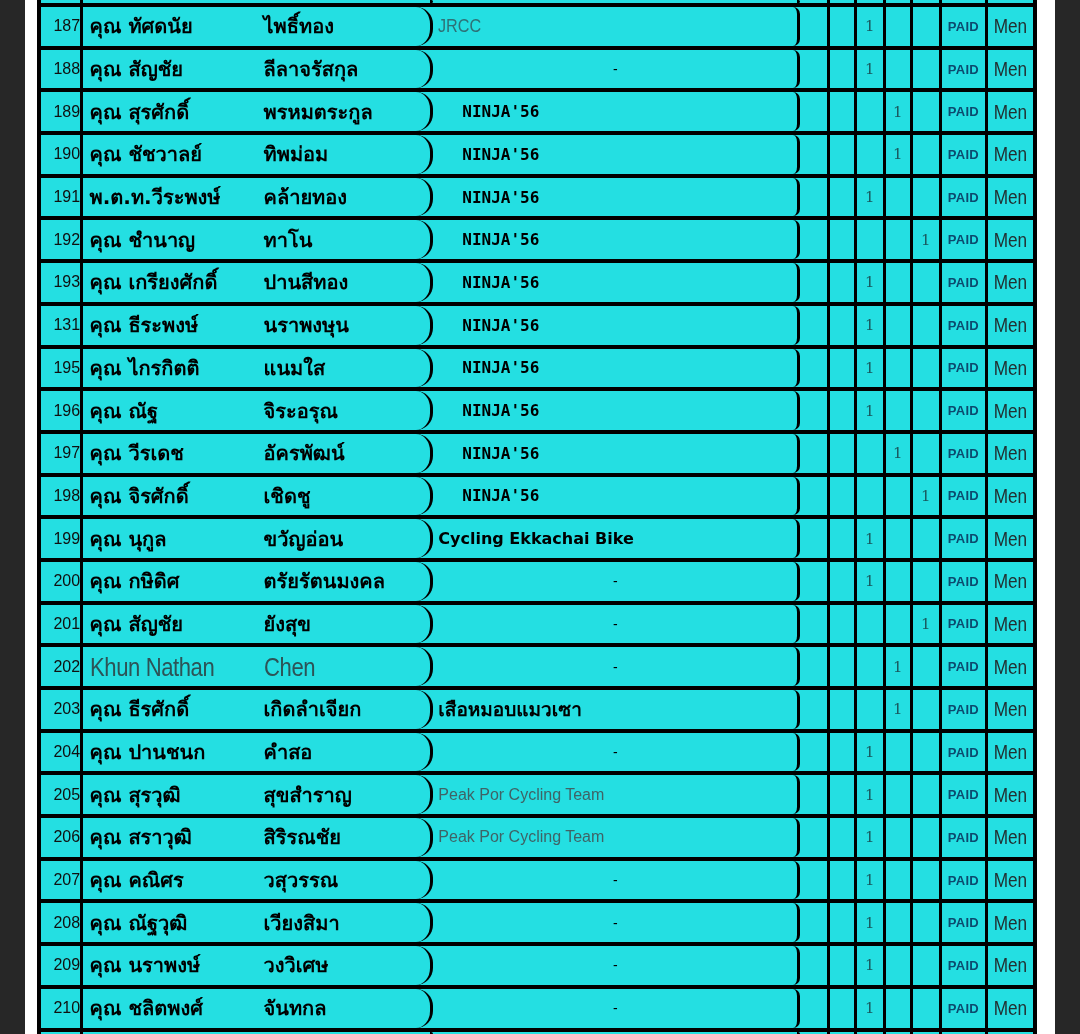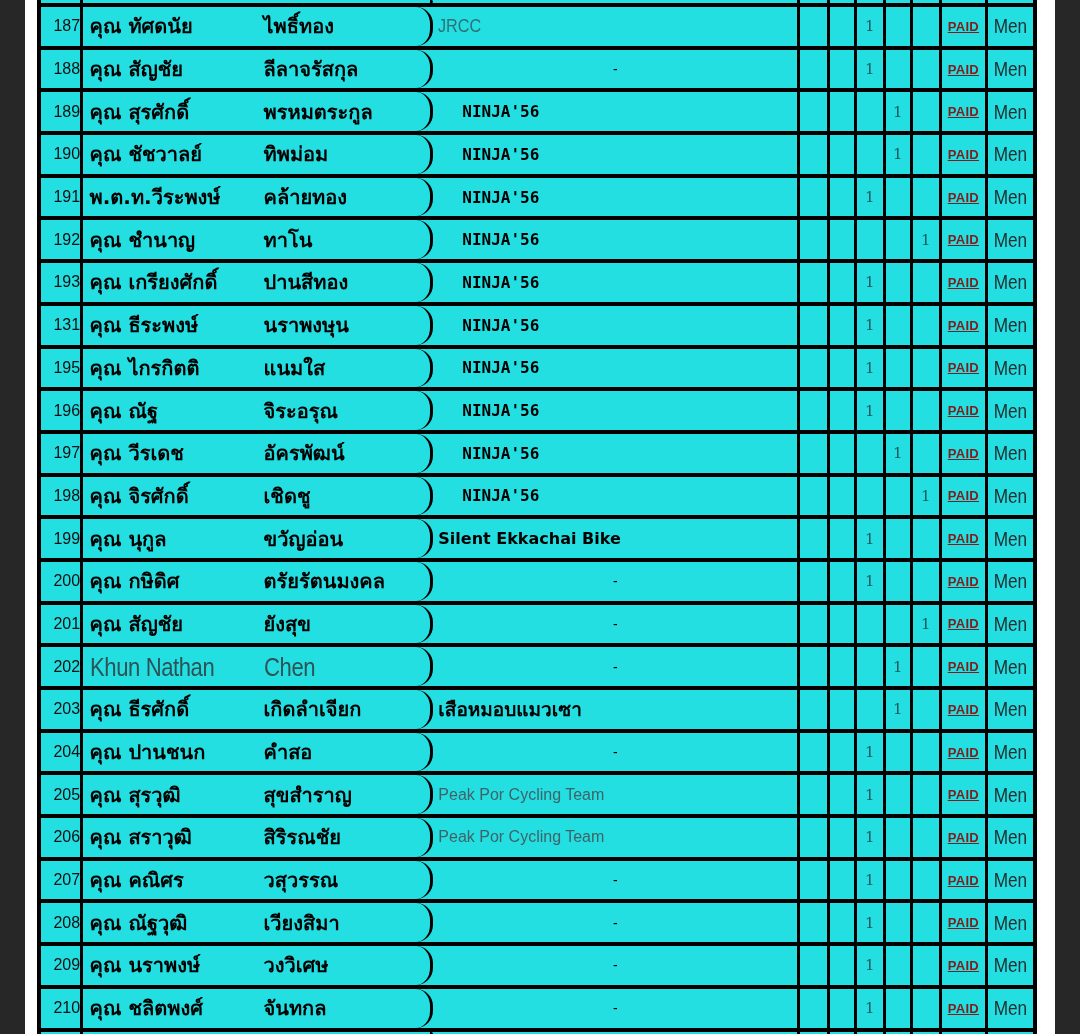--- a/index.html
+++ b/index.html
@@ -30,32 +30,32 @@
     position:absolute;top:50%;transform:translateY(-50%);
     font-family:"DejaVu Sans",sans-serif;font-weight:bold;font-size:20px;color:#000;
   }
   .fname{left:7px;}
   .lname{left:181px;}
   .fname.latin,.lname.latin{
     font-family:"Liberation Sans",sans-serif;font-weight:400;font-size:26px;
     color:#2d5356;letter-spacing:-0.5px;
     transform:translateY(-50%) scaleX(.85);transform-origin:left center;
   }
-  .c-team{width:388px;justify-content:flex-start;padding-left:5px;}
+  .c-team{width:388px;justify-content:flex-start;padding-left:5px;border-radius:7px;}
   .team-txt{display:inline-block;}
   .t-dash{justify-content:center;padding-left:0;}
   .t-dash .team-txt{font-size:14px;color:#000;}
   .t-jrcc .team-txt{font-size:18px;color:#2e7177;transform:scaleX(.9);transform-origin:left center;letter-spacing:0;}
   .t-ninja .team-txt{font-family:"DejaVu Sans Mono",monospace;font-weight:bold;font-size:16px;color:#000;padding-left:24px;}
   .t-silent .team-txt{font-family:"DejaVu Sans",sans-serif;font-weight:bold;font-size:16px;color:#000;}
   .t-thai .team-txt{font-family:"DejaVu Sans",sans-serif;font-weight:bold;font-size:19px;color:#000;}
   .t-peak .team-txt{font-size:16px;color:#3f6366;}
   .c-cat{font-family:"DejaVu Serif",serif;font-size:15px;color:#19585e;}
   .w31{width:31px;} .w28{width:28px;}
-  .c-paid{width:48px;font-weight:bold;font-size:13px;letter-spacing:.3px;color:#7f1d1d;text-decoration:underline;}
+  .c-paid{width:48px;font-weight:bold;font-size:13px;letter-spacing:.3px;color:#0c4a6e;}
   .c-gender{width:48px;border-right:none;}
   .c-gender span{
     display:inline-block;font-size:21px;color:#223032;
     transform:scaleX(.82);transform-origin:center center;
   }
 </style>
 </head>
 <body>
 
 <div class="stage">
@@ -303,21 +303,21 @@
               <span>Men</span>
             </div>
   </div>
           <div class="row">
     <div class="cell c-no">199</div>
     <div class="cell c-name">
       <span class="fname">คุณ นุกูล</span>
       <span class="lname">ขวัญอ่อน</span>
     </div>
     <div class="cell c-team t-silent">
-      <span class="team-txt">Silent Ekkachai Bike</span>
+      <span class="team-txt">Cycling Ekkachai Bike</span>
     </div>
     <div class="cell c-cat w31"></div>
     <div class="cell c-cat w28"></div>
     <div class="cell c-cat w31">1</div>
     <div class="cell c-cat w28"></div>
     <div class="cell c-cat w31"></div>
     <div class="cell c-paid">PAID</div>
     <div class="cell c-gender">
               <span>Men</span>
             </div>

